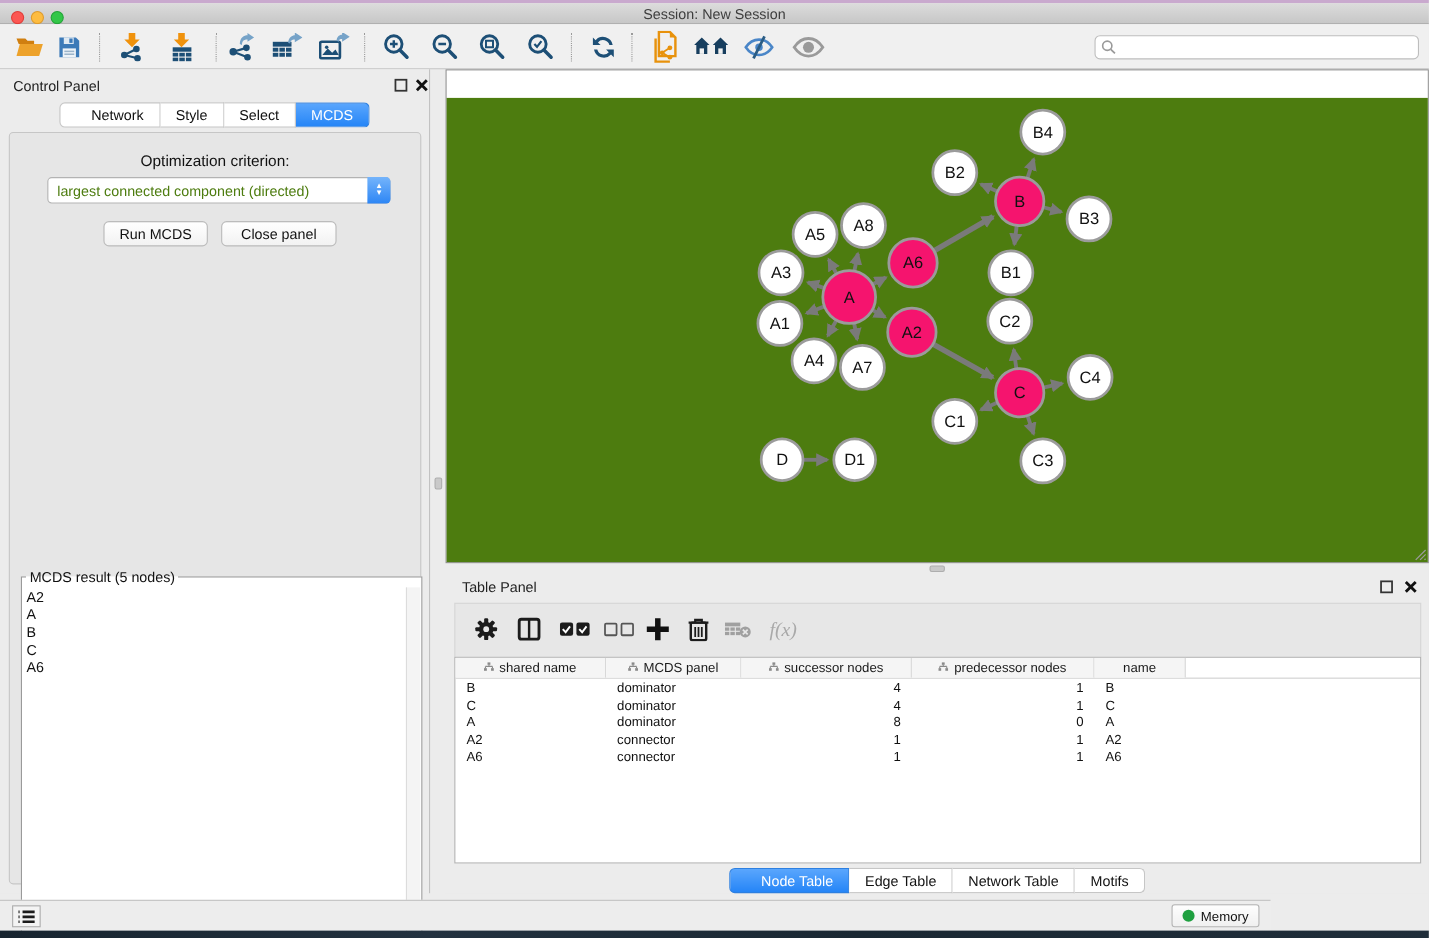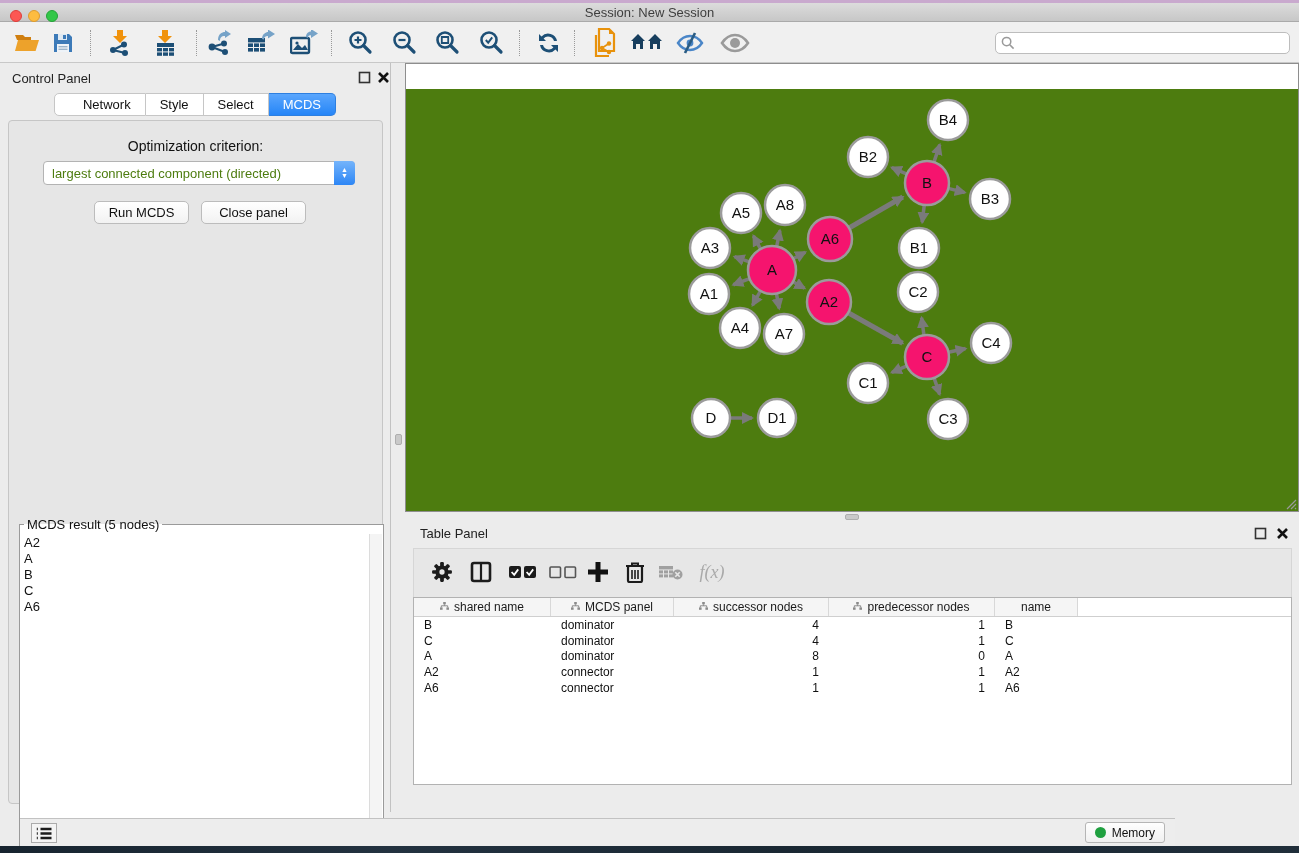--- a/index.html
+++ b/index.html
@@ -93,21 +93,21 @@
   .hdr-row { display:flex; height:19px; border-bottom:1px solid #cfcfcf; }
   .hdr-cell { background:#f5f5f5; border-right:1px solid #d8d8d8; display:flex;
     align-items:center; justify-content:center; gap:5px; font-size:12px; color:#1a1a1a; }
   .body-row { display:flex; height:15.7px; align-items:center; }
   .body-cell { font-size:12px; color:#111; padding:0 10px; white-space:nowrap; }
   .al { text-align:left; } .ar { text-align:right; }
   .tp-tabs { position:absolute; left:0; top:269px; width:100%; display:flex; justify-content:center; }
 
   
   .statusbar { left:0; top:818px; width:1155px; height:28px; background:#ededed;
-    border-top:1px solid #c2c2c2;margin-left:20px; }
+    border-top:1px solid #c2c2c2; }
   .list-btn { position:absolute; left:11px; top:4px; width:26px; height:20px;
     background:#f4f4f4; border:1px solid #ababab; display:flex; align-items:center; justify-content:center; }
   .mem-btn { position:absolute; right:10px; top:3px; height:21px; padding:0 9px;
     background:linear-gradient(#fefefe,#f0f0f0); border:1px solid #b5b5b5; border-radius:3px;
     display:flex; align-items:center; gap:6px; font-size:12px; color:#111; }
   .mem-dot { width:11px; height:11px; border-radius:50%; background:#1fa040; }
   .desktop-bottom { left:0; top:846px; width:1299px; height:7px;
     background:linear-gradient(90deg,#17242f,#233240 30%,#1a2833 60%,#202e3a); }
 </style>
 </head>
@@ -547,20 +547,26 @@
         <div class="body-row">
           <div class="body-cell al" style="width: 137px;">A6</div>
           <div class="body-cell al" style="width: 123px;">connector</div>
           <div class="body-cell ar" style="width: 155px;">1</div>
           <div class="body-cell ar" style="width: 166px;">1</div>
           <div class="body-cell al" style="width: 83px;">A6</div>
         </div>
       </div>
   </div>
 
+  <div class="tp-tabs" id="tp-tabs">
+      <div class="tab active">Node Table</div>
+      <div class="tab">Edge Table</div>
+      <div class="tab">Network Table</div>
+      <div class="tab">Motifs</div>
+    </div>
 </div>
 
 <div class="abs statusbar">
   <div class="list-btn">
     <svg width="16" height="13" viewBox="0 0 16 13">
         <g stroke="#1c1c1c" stroke-width="2.4">
           <path d="M0.8 2 h1 M4.5 2 h11"></path>
           <path d="M0.8 6.5 h1 M4.5 6.5 h11"></path>
           <path d="M0.8 11 h1 M4.5 11 h11"></path>
         </g>

